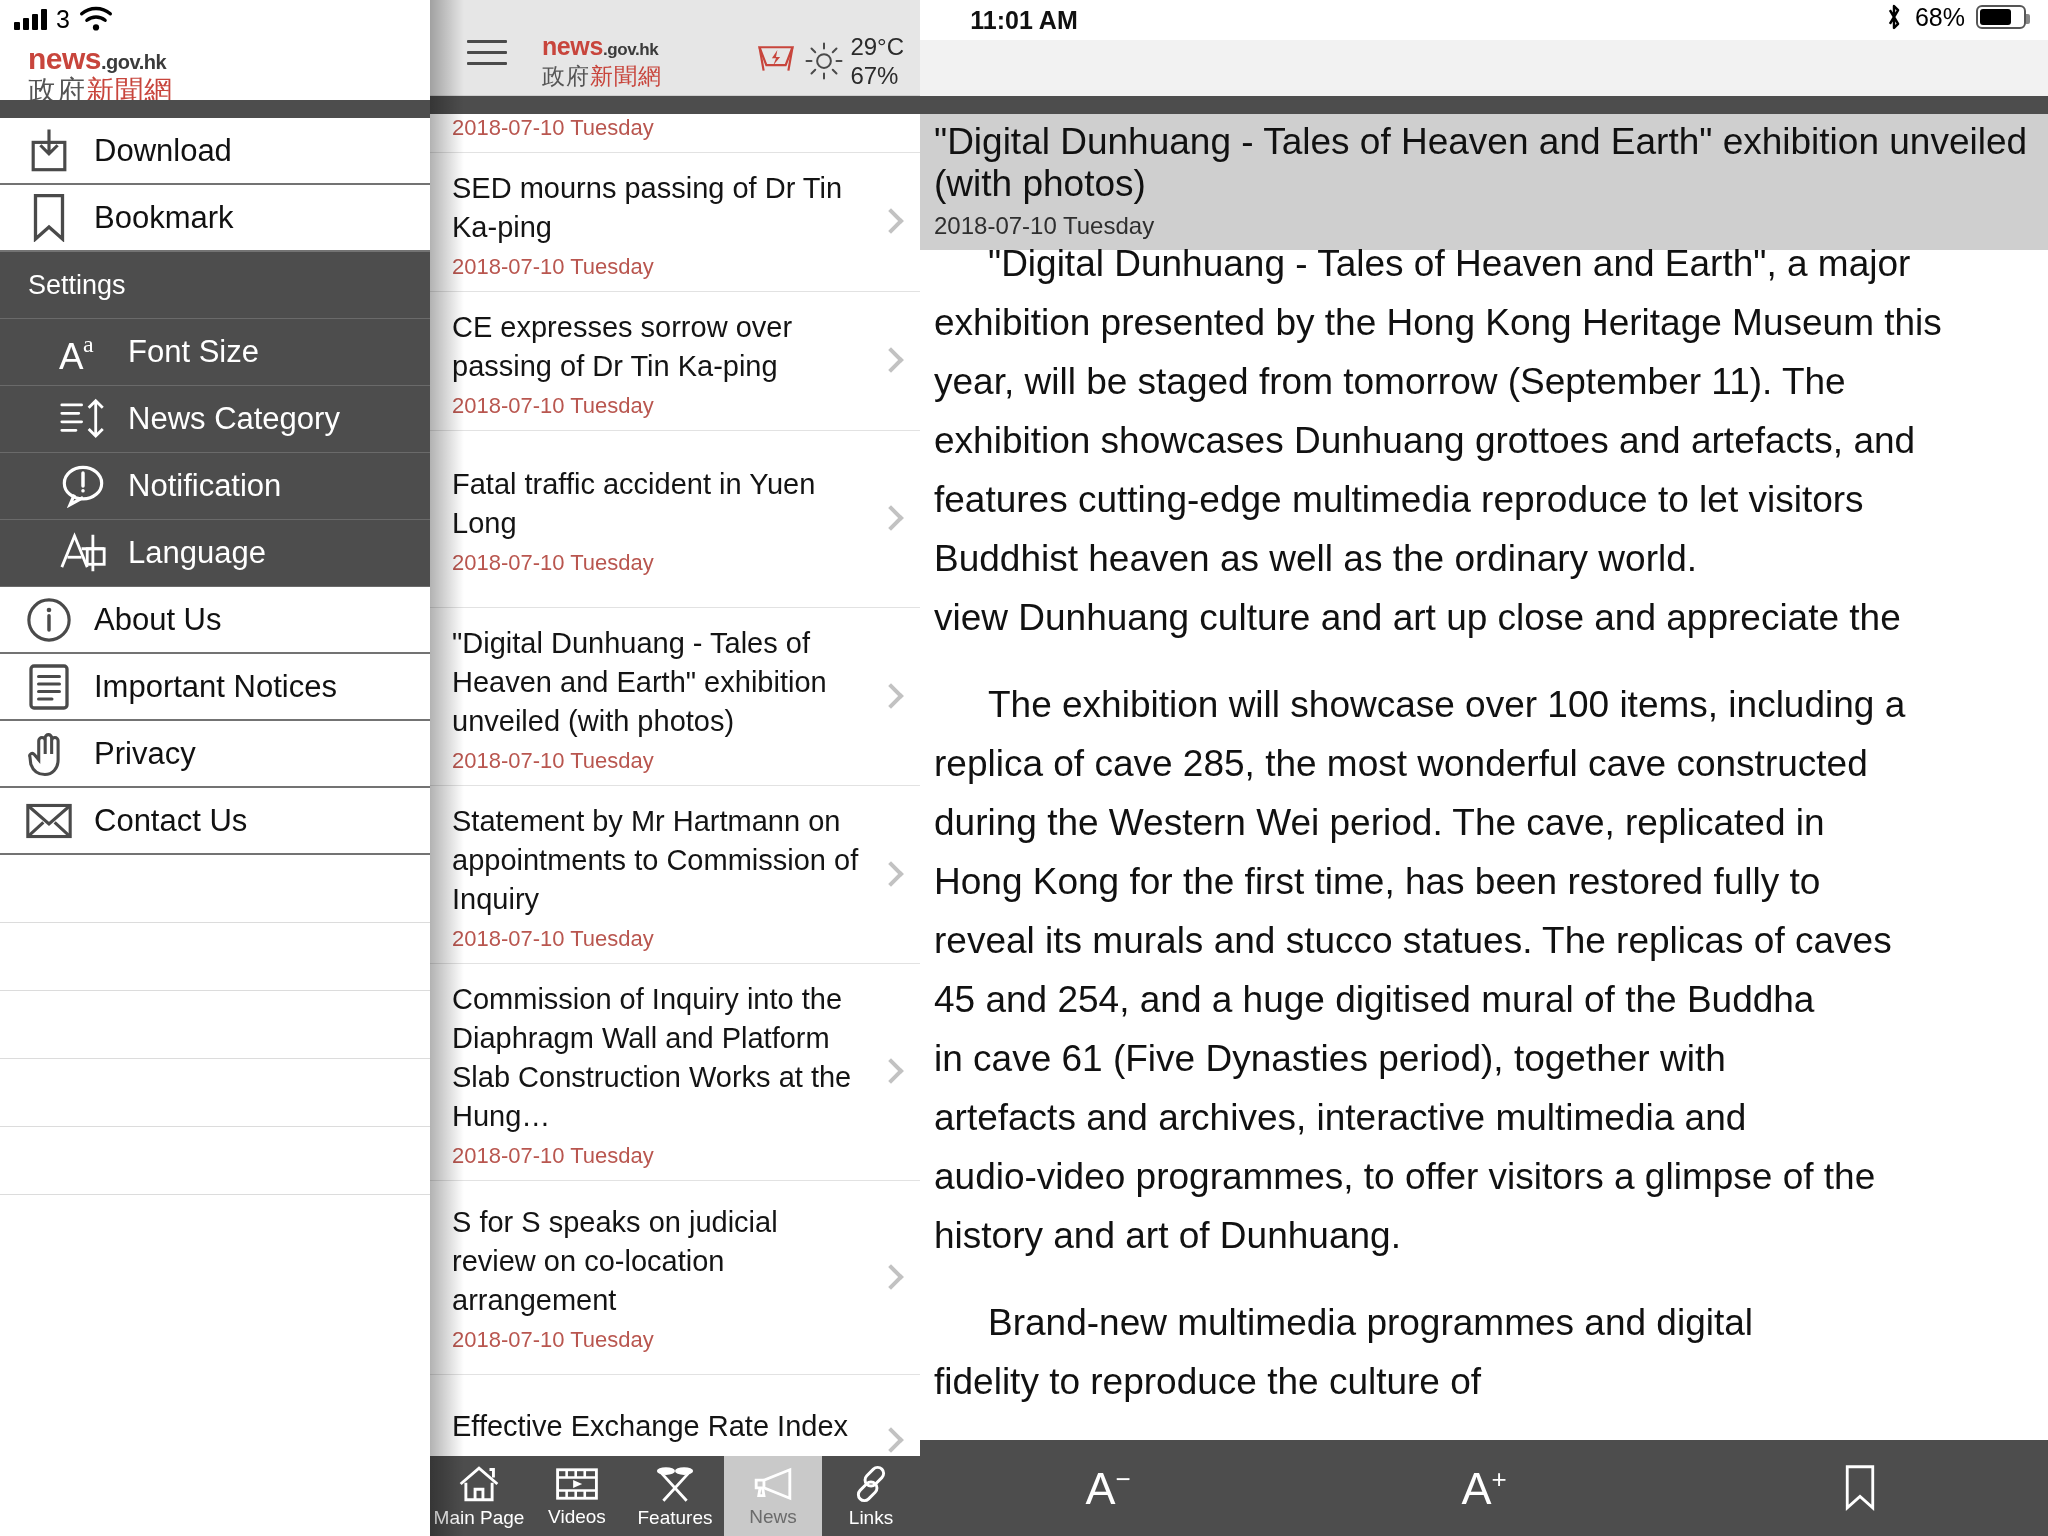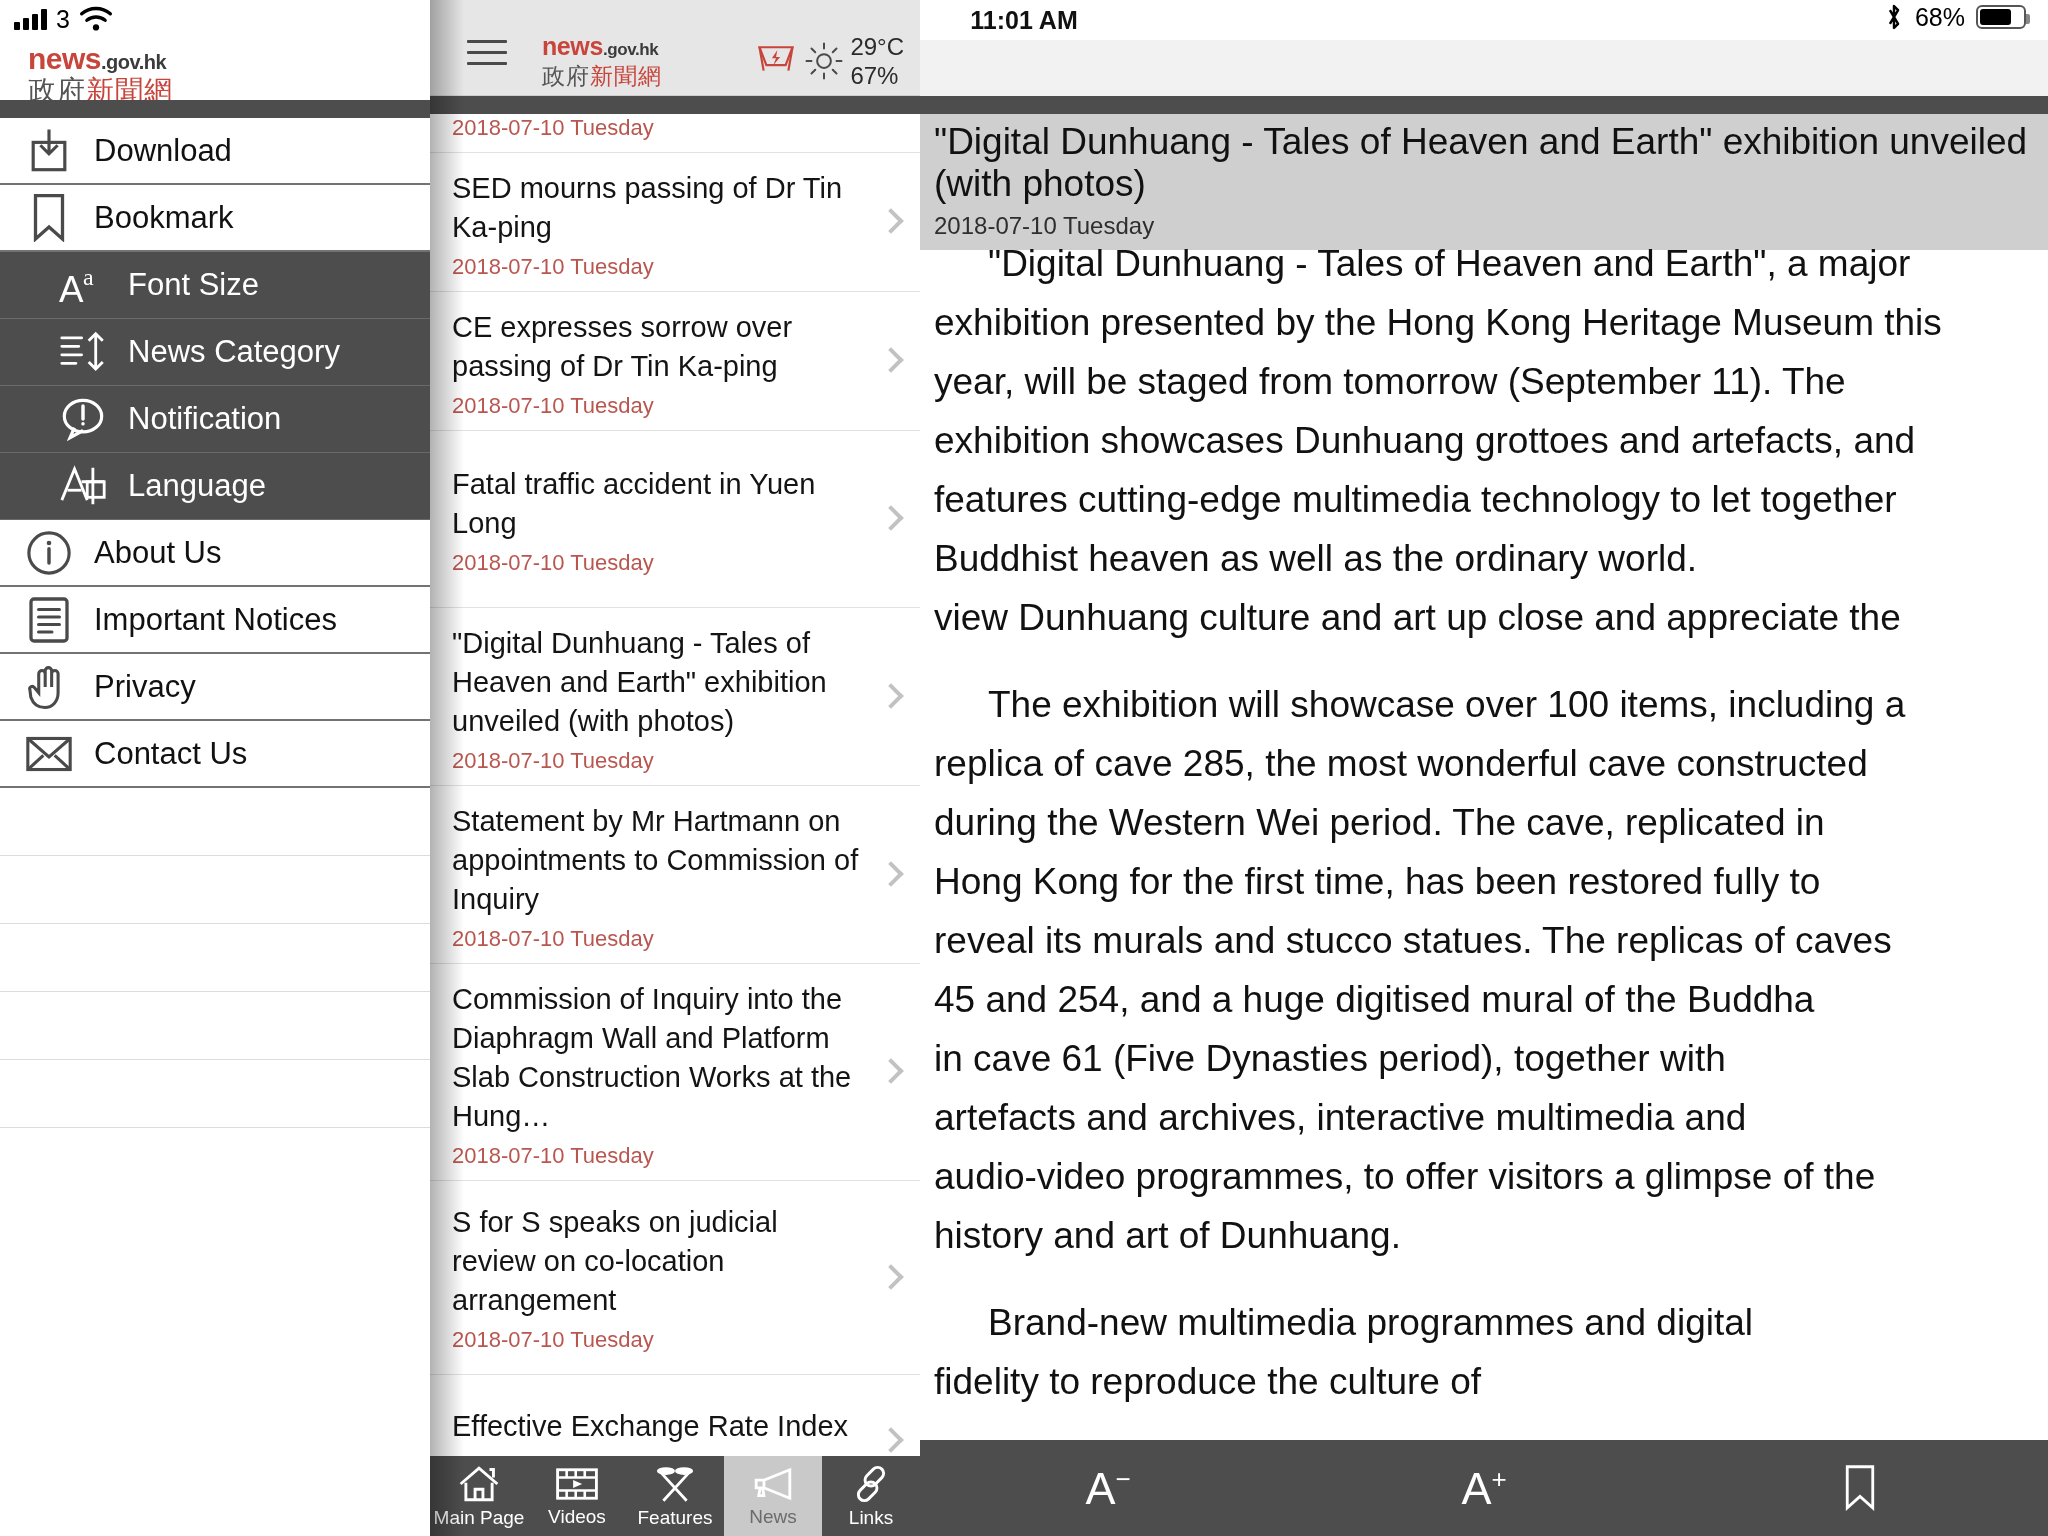--- a/index.html
+++ b/index.html
@@ -124,21 +124,21 @@
       <div class="art-title">"Digital Dunhuang - Tales of Heaven and Earth" exhibition unveiled</div>
       <div class="art-title" style="margin-top:-2px">(with photos)</div>
       <div class="art-date">2018-07-10 Tuesday</div>
     </div>
 
     <div class="art-body">
       <div class="art-p first">"Digital Dunhuang - Tales of Heaven and Earth", a major</div>
       <div class="art-p" style="margin-top:0;text-indent:0">exhibition presented by the Hong Kong Heritage Museum this</div>
       <div class="art-p" style="margin-top:0;text-indent:0">year, will be staged from tomorrow (September 11). The</div>
       <div class="art-p" style="margin-top:0;text-indent:0">exhibition showcases Dunhuang grottoes and artefacts, and</div>
-      <div class="art-p" style="margin-top:0;text-indent:0">features cutting-edge multimedia technology to let together</div>
+      <div class="art-p" style="margin-top:0;text-indent:0">features cutting-edge multimedia reproduce to let visitors</div>
       <div class="art-p" style="margin-top:0;text-indent:0">Buddhist heaven as well as the ordinary world.</div>
       <div class="art-p" style="margin-top:0;text-indent:0">view Dunhuang culture and art up close and appreciate the</div>
 
       <div class="art-p">The exhibition will showcase over 100 items, including a</div>
       <div class="art-p" style="margin-top:0;text-indent:0">replica of cave 285, the most wonderful cave constructed</div>
       <div class="art-p" style="margin-top:0;text-indent:0">during the Western Wei period. The cave, replicated in</div>
       <div class="art-p" style="margin-top:0;text-indent:0">Hong Kong for the first time, has been restored fully to</div>
       <div class="art-p" style="margin-top:0;text-indent:0">reveal its murals and stucco statues. The replicas of caves</div>
       <div class="art-p" style="margin-top:0;text-indent:0">45 and 254, and a huge digitised mural of the Buddha</div>
       <div class="art-p" style="margin-top:0;text-indent:0">in cave 61 (Five Dynasties period), together with</div>
@@ -342,20 +342,23 @@
 
       <div class="m-row">
         <span class="m-ico">
           <svg width="34" height="48" viewBox="0 0 22 32">
               <path d="M2 1h18v29l-9-8-9 8z" fill="none" stroke="#4a4a4a" stroke-width="2.2"></path>
             </svg>
         </span>
         <span class="m-lbl">Bookmark</span>
       </div>
 
+      <div class="m-row section">
+        <span class="m-sec-lbl">Settings</span>
+      </div>
 
       <div class="m-row dark">
         <span class="m-ico indent">
           <svg width="48" height="44" viewBox="0 0 34 30">
             <text x="0" y="27" font-family="Liberation Sans, sans-serif" font-size="26" fill="#fff">A</text>
             <text x="17" y="15" font-family="Liberation Serif, serif" font-size="17" fill="#fff">a</text>
           </svg>
         </span>
         <span class="m-lbl">Font Size</span>
       </div>

